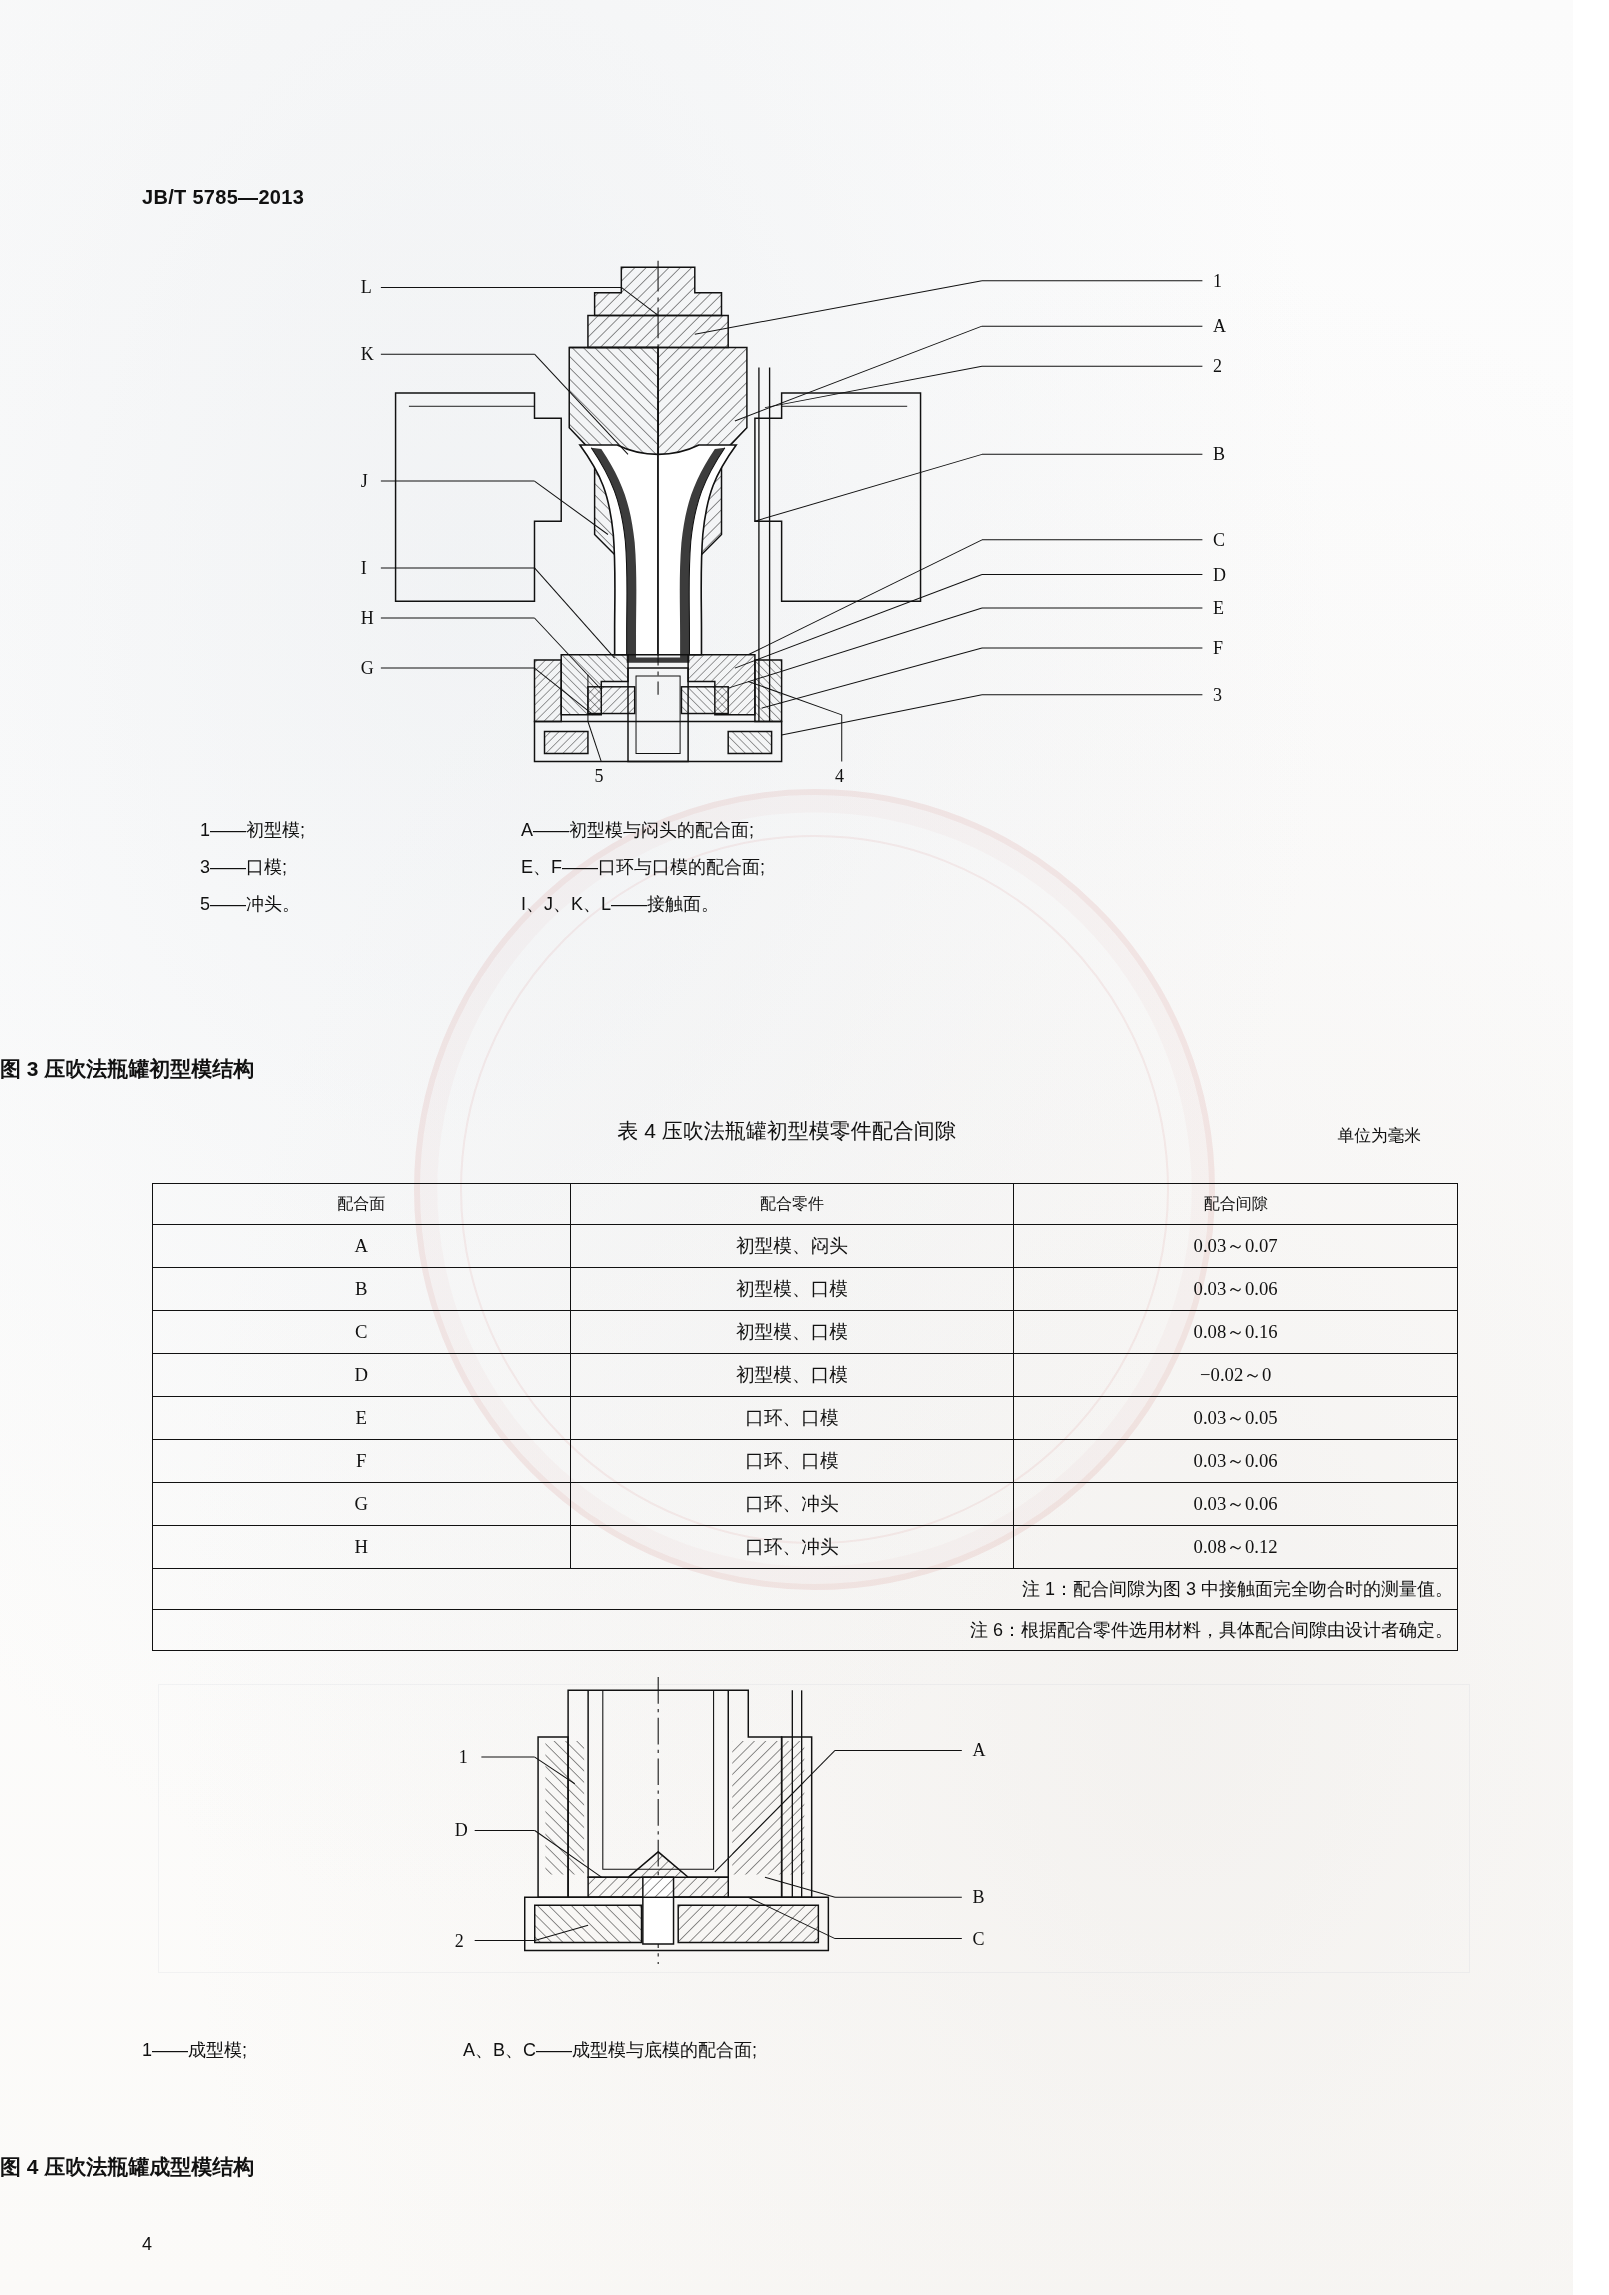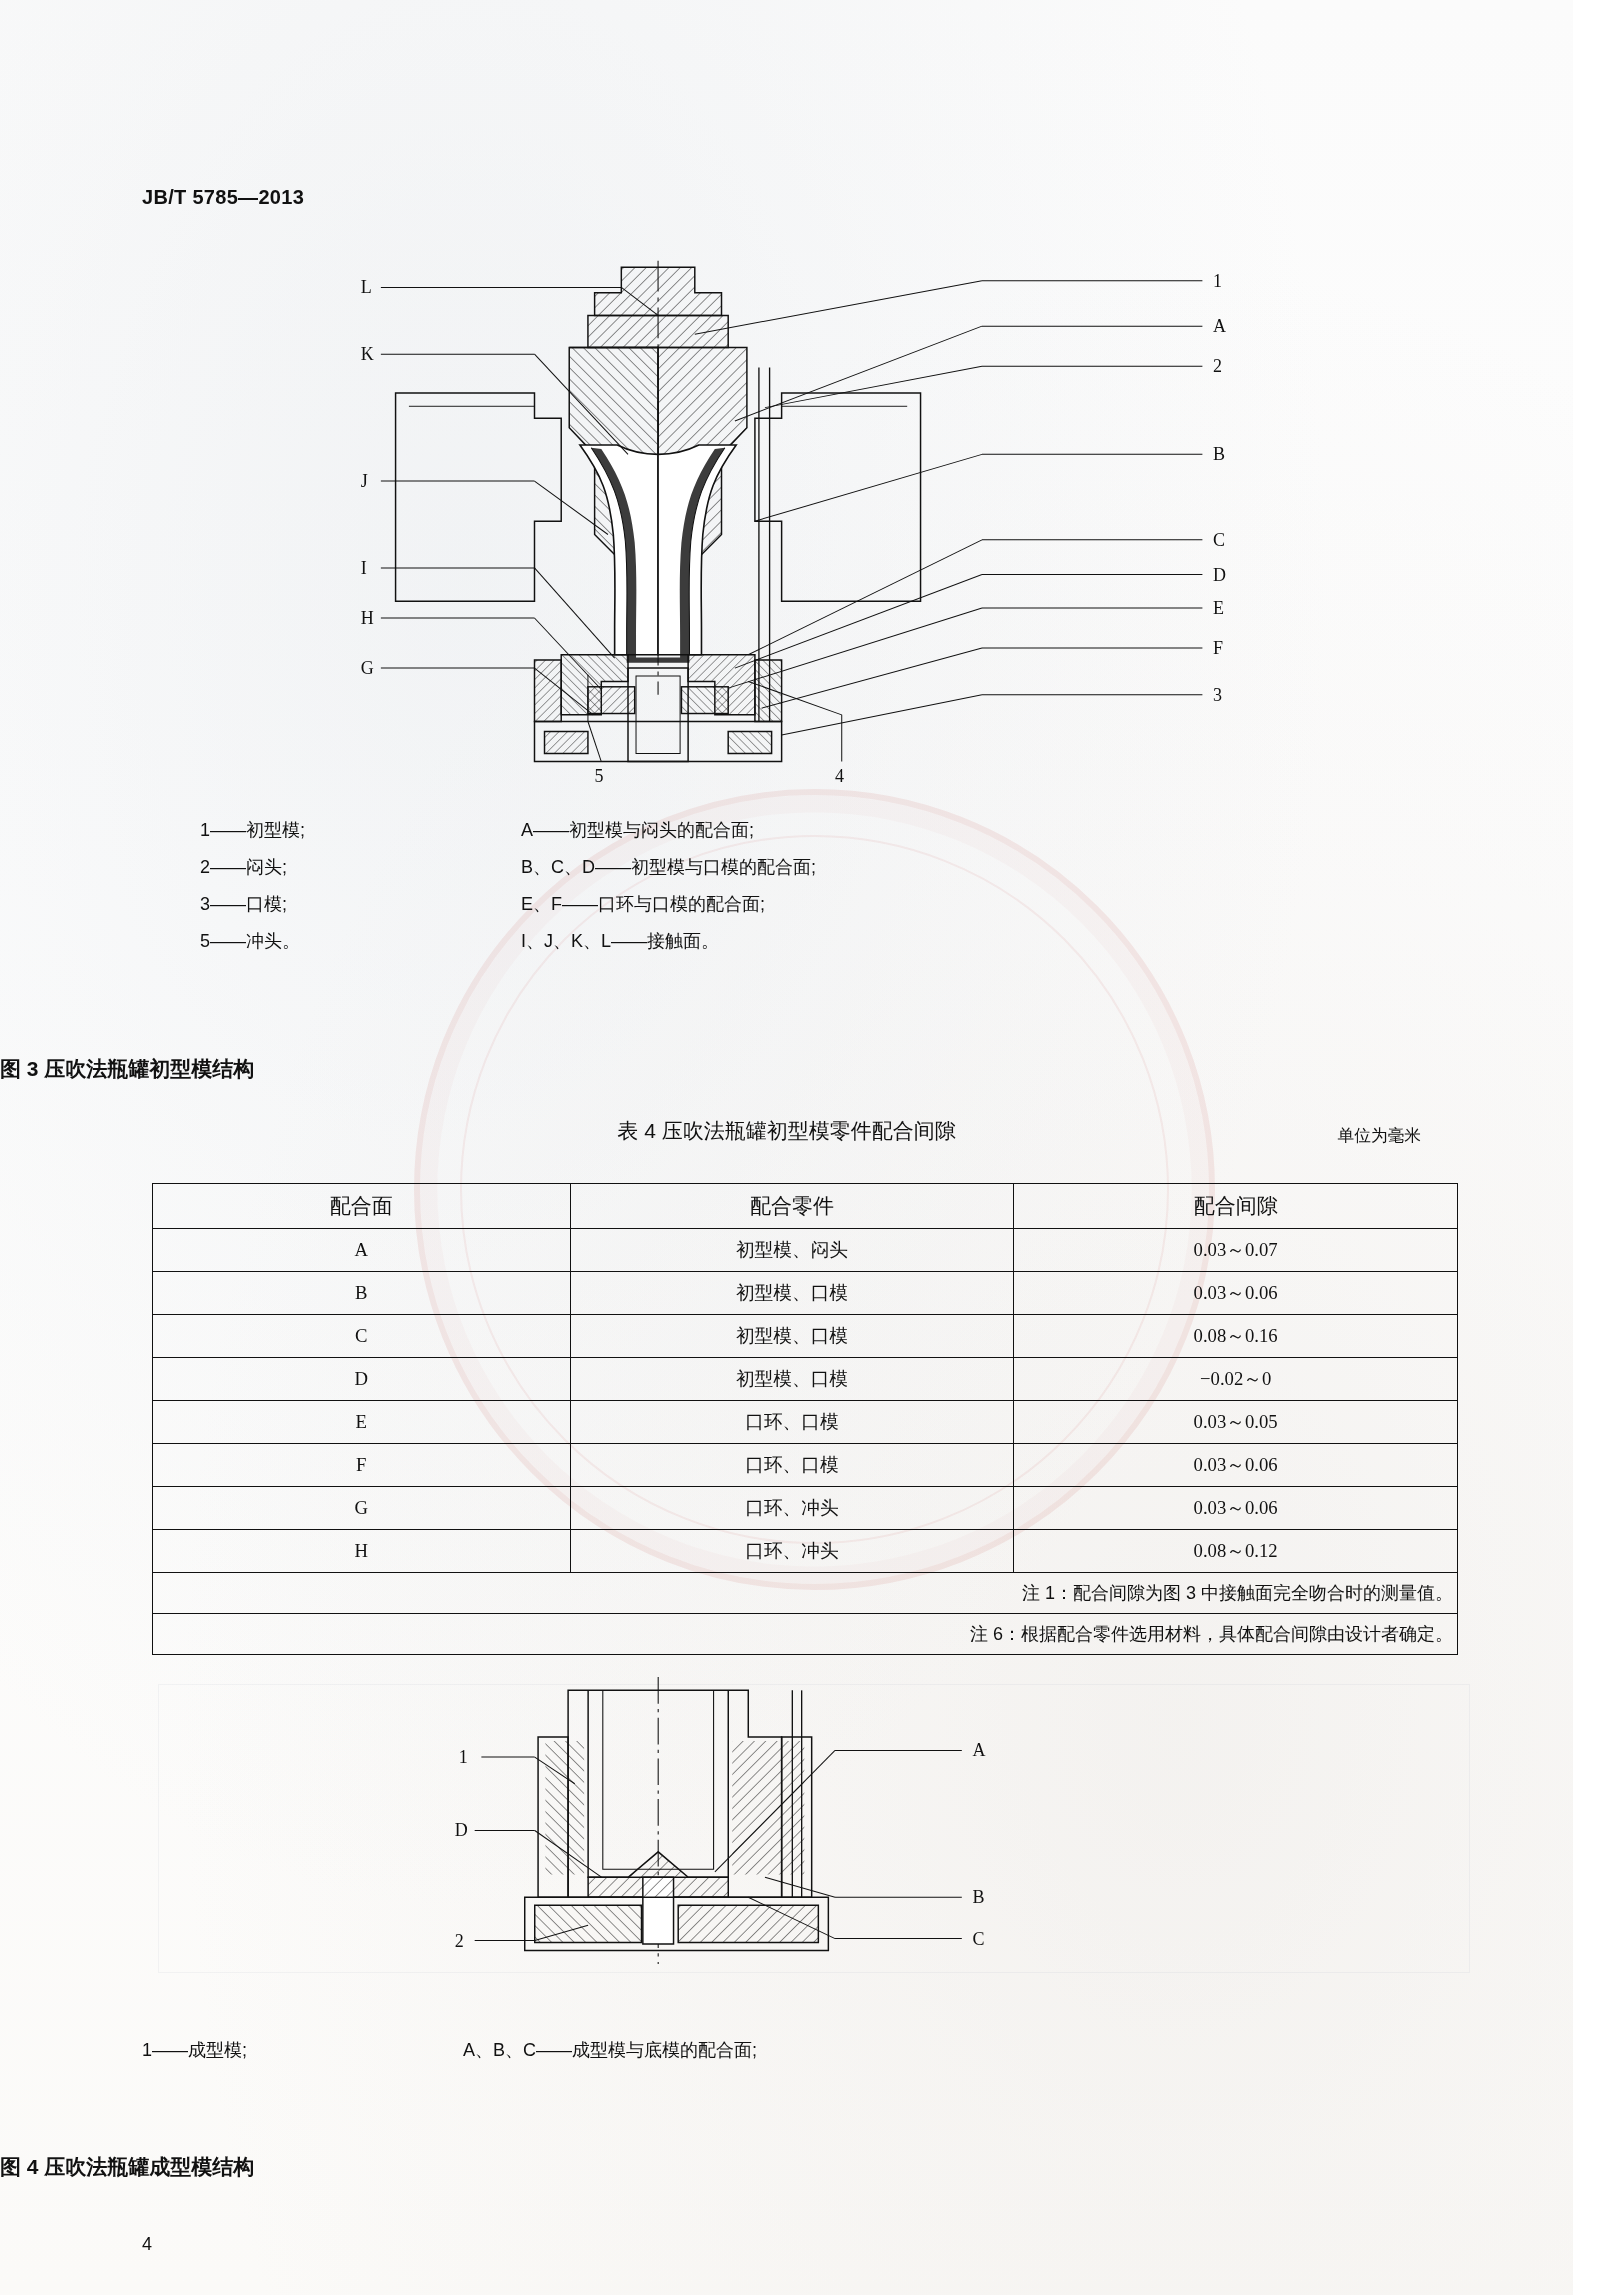--- a/index.html
+++ b/index.html
@@ -111,21 +111,21 @@
     border-collapse:collapse;
     font-family:"Liberation Serif", serif;
     font-size:18.7px;
   }
   .data-table th, .data-table td {
     border:1.3px solid #111;
     text-align:center;
     padding:8px 4px;
     height:24px;
   }
-  .data-table thead th { font-weight:normal; font-size:21px; }
+  .data-table thead th { font-weight:normal; font-size:16px; }
   .data-table td.notes {
     text-align:right;
     padding-left:31px;
     font-family:"Liberation Sans", sans-serif;
     font-size:18px;
     border-top:1.3px solid #111;
   }
   .data-table .no-bottom { border-bottom:none; }
   .data-table .no-top { border-top:none; }
 
@@ -281,24 +281,20 @@
   </div>
 
   <div class="legend" style="left:200px; top:812px;">
     <table>
       <tbody>
           <tr>
         <td class="col1">1——初型模;</td>
         <td>A——初型模与闷头的配合面;</td>
       </tr>
       <tr>
-        <td class="col1">2——闷头;</td>
-        <td>B、C、D——初型模与口模的配合面;</td>
-      </tr>
-      <tr>
         <td class="col1">3——口模;</td>
         <td>E、F——口环与口模的配合面;</td>
       </tr>
       <tr>
         <td class="col1">5——冲头。</td>
         <td>I、J、K、L——接触面。</td>
       </tr>
     </tbody>
       </table>
   </div>

